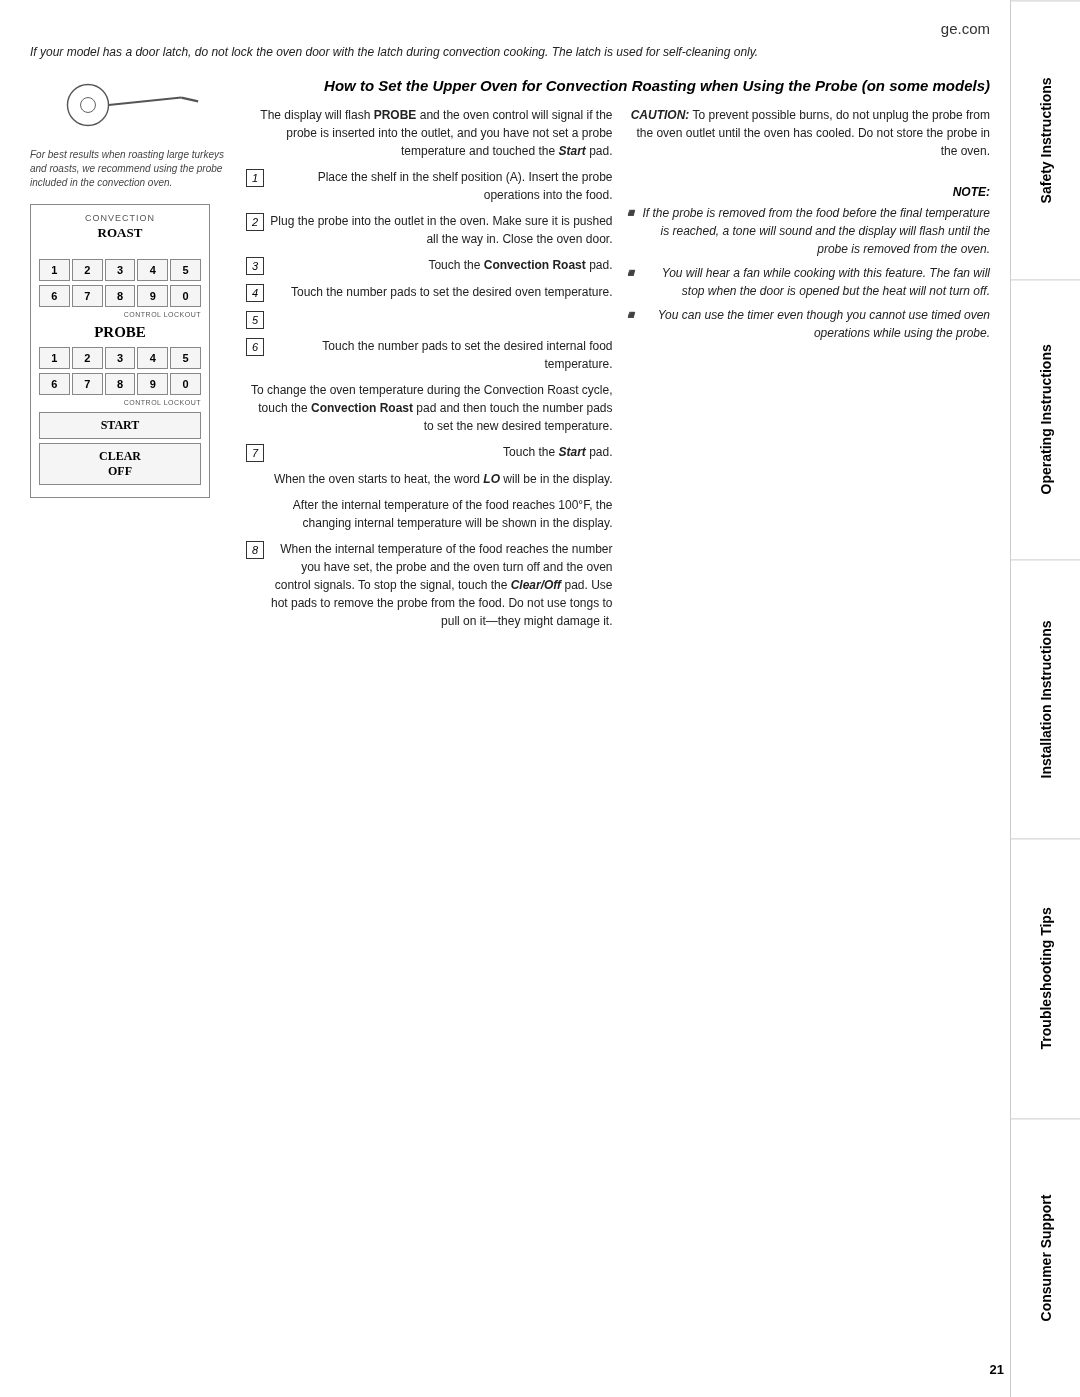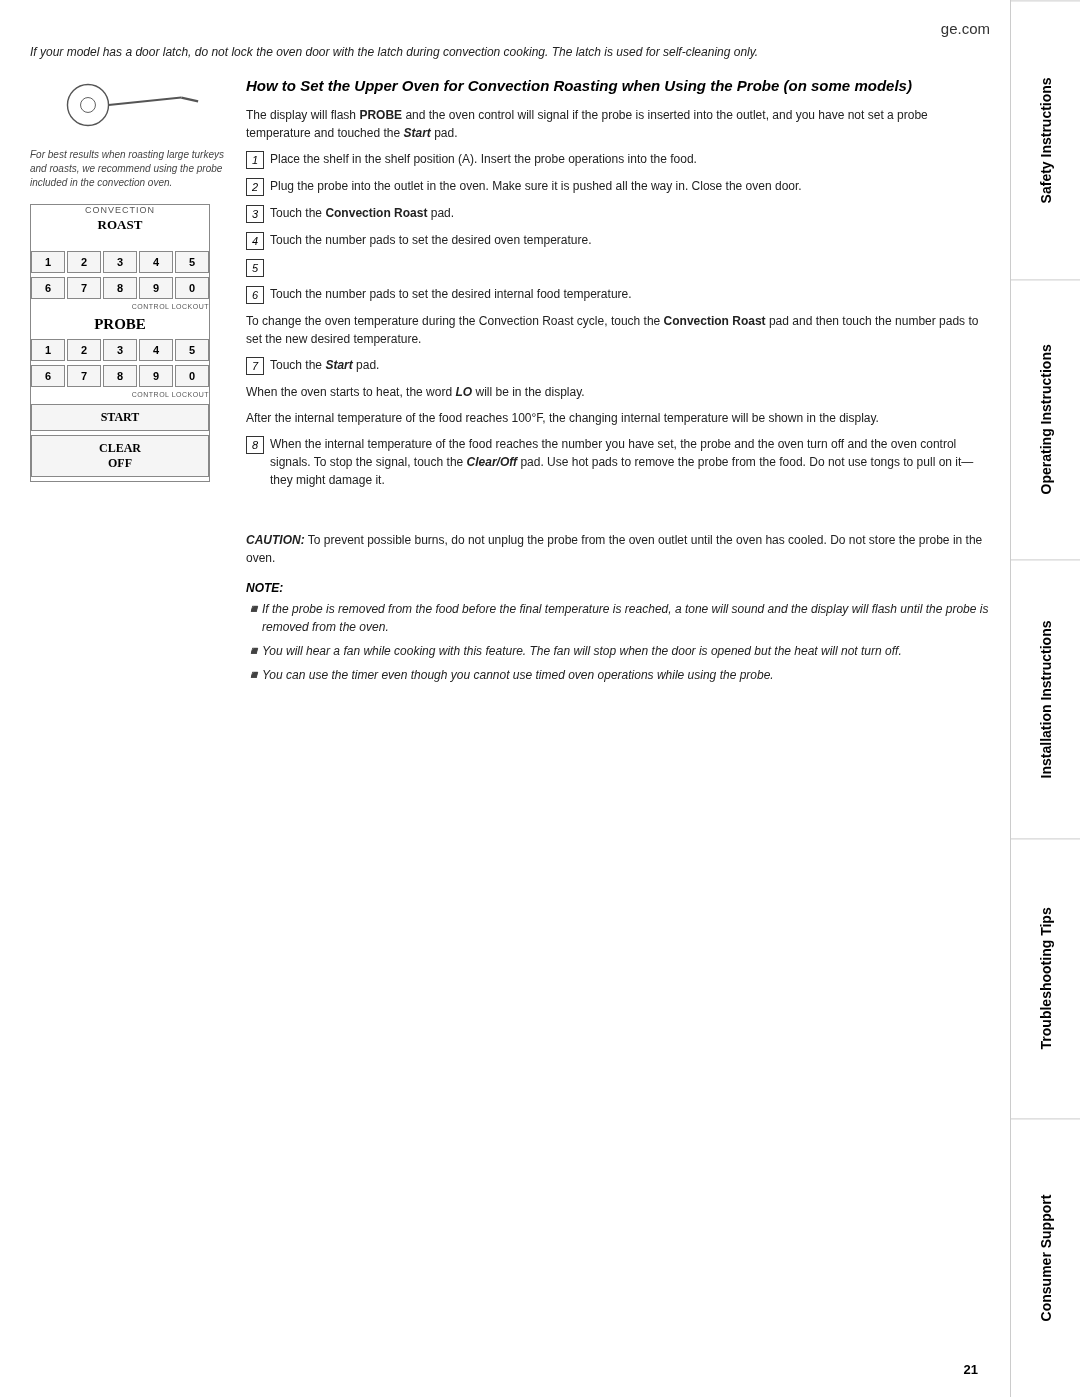--- a/index.html
+++ b/index.html
@@ -74,20 +74,21 @@
       gap: 16px;
     }
 
     .left-col {
       width: 200px;
       flex-shrink: 0;
     }
 
     .right-col {
       flex: 1;
+      text-align: right;
     }
 
     
     .oven-diagram {
       text-align: center;
       margin-bottom: 10px;
     }
 
     .oven-diagram svg {
       width: 140px;
@@ -99,20 +100,21 @@
       font-style: italic;
       color: #444;
       line-height: 1.4;
       margin-bottom: 14px;
       text-align: left;
     }
 
     
     .control-panel {
       border: 1px solid #888;
+      padding: 8px;
       width: 180px;
       background: #fff;
     }
 
     .control-label {
       font-size: 9px;
       text-align: center;
       letter-spacing: 1px;
       color: #555;
     }
@@ -177,22 +179,21 @@
       font-weight: bold;
       font-style: italic;
       margin-bottom: 10px;
       line-height: 1.4;
       color: #000;
     }
 
     
     .steps-wrapper {
       display: flex;
-      gap: 34px;
-      flex-direction: column;
+      gap: 11px;
     }
 
     .steps-left {
       flex: 1;
     }
 
     .steps-right {
       flex: 1;
     }
 
@@ -233,21 +234,21 @@
       font-size: 12px;
       line-height: 1.5;
       margin-bottom: 8px;
       color: #222;
     }
 
     
     .caution-block {
       font-size: 12px;
       line-height: 1.5;
-      margin-bottom: 14px;
+      margin-bottom: 25px;
       color: #222;
     }
 
     .note-title {
       font-size: 12px;
       font-weight: bold;
       font-style: italic;
       margin-bottom: 5px;
     }
 
@@ -263,21 +264,21 @@
 
     .note-bullet {
       flex-shrink: 0;
       width: 10px;
     }
 
     
     .page-number {
       position: absolute;
       bottom: 20px;
-      right: 102px;
+      right: 76px;
       font-size: 13px;
       font-weight: bold;
       color: #000;
     }
   </style>
 </head>
 <body>
 
 <div class="page-container">
 

